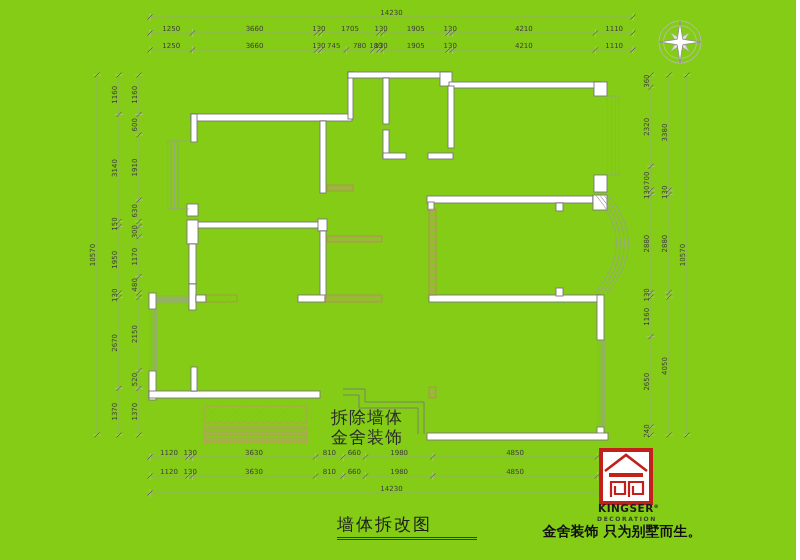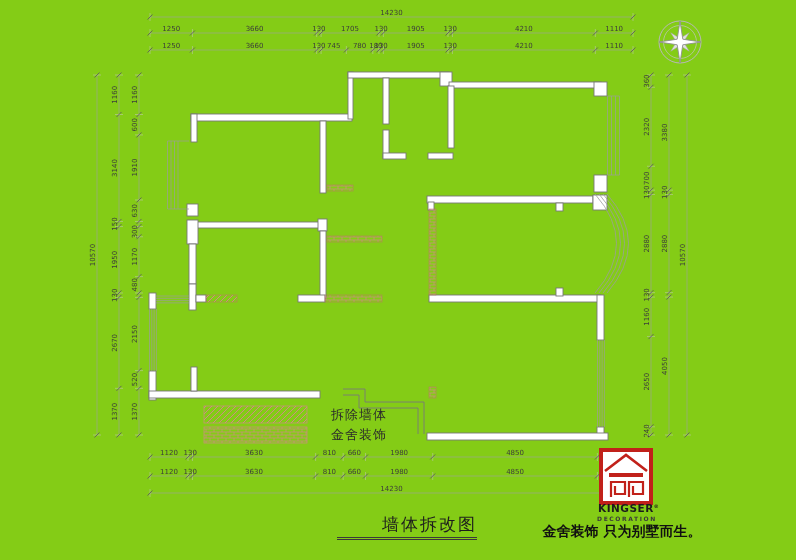--- a/index.html
+++ b/index.html
@@ -11,22 +11,22 @@
   .ext{stroke:#c6c6c6;stroke-width:.5;}
   .slash{stroke:#5f5f5f;stroke-width:.9;}
   .dimtext{font-size:7px;fill:#3c3c3c;}
   .wall{fill:#ffffff;stroke:#787878;stroke-width:.9;}
   .wline{fill:none;stroke:#787878;stroke-width:.9;}
   .win{stroke:#9c9c9c;stroke-width:.7;fill:none;}
   .arc{stroke:#9c9c9c;stroke-width:.8;fill:none;}
   .newwall{stroke:#c0706c;stroke-width:.5;}
   .demo{stroke:#c0706c;stroke-width:.5;}
   .overlay{position:absolute;color:#2b2b2b;}
-  .legend-label{font-size:13px;letter-spacing:1px;}
-  .title{left:337px;top:513px;width:140px;text-align:right;font-size:17px;letter-spacing:2px;
+  .legend-label{font-size:17px;letter-spacing:1px;}
+  .title{left:337px;top:513px;width:140px;text-align:left;font-size:17px;letter-spacing:2px;
          color:#1d1d1d;border-bottom:3px double #3a3a3a;padding-bottom:1px;}
   .brand{left:598px;top:502px;width:58px;text-align:center;font-weight:bold;font-size:10.5px;
          letter-spacing:.5px;color:#1c1c1c;}
   .brand sup{font-size:5px;}
   .sub{left:596px;top:515px;width:62px;text-align:center;font-weight:bold;font-size:6px;
        letter-spacing:1.6px;color:#3a3a3a;}
   .tagline{left:526px;top:523px;width:192px;text-align:center;font-weight:bold;font-size:14px;
            color:#111;}
 </style>
 </head>

